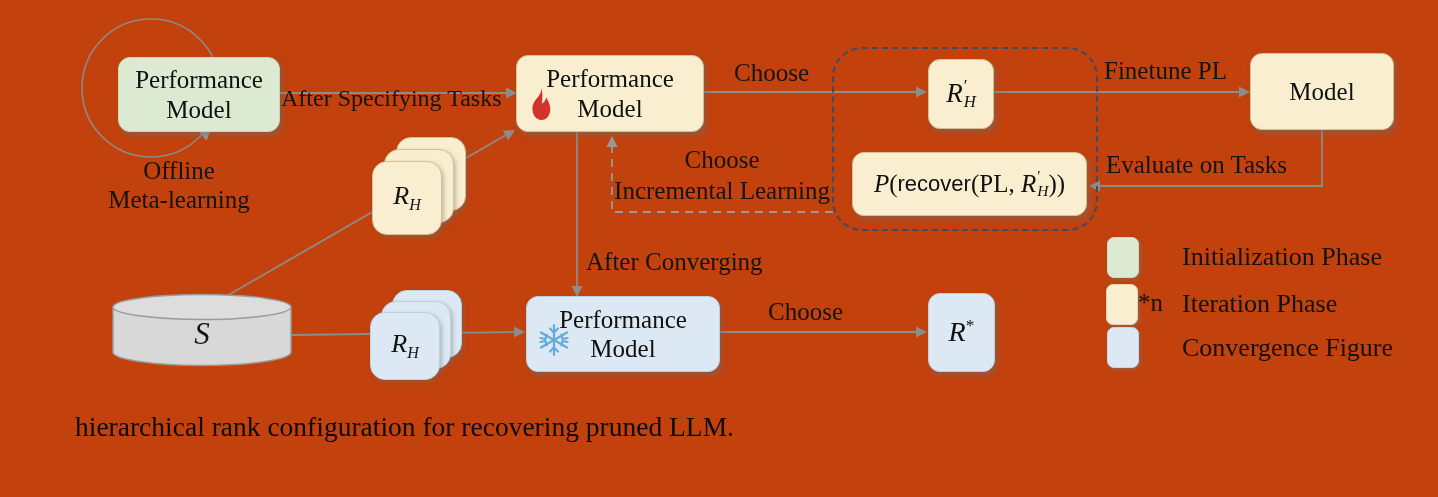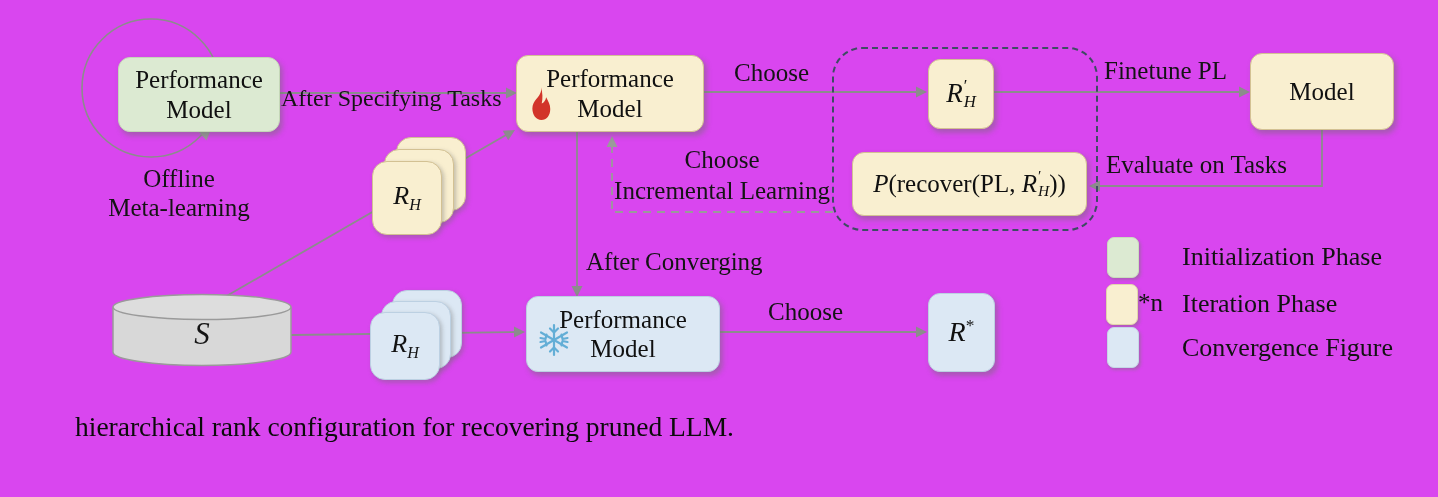--- a/index.html
+++ b/index.html
@@ -1,16 +1,16 @@
 <!DOCTYPE html>
 <html><head>
 <meta charset="utf-8">
 <style>
   html,body { margin:0; padding:0; background:#ffffff; }
-  .canvas { position:relative; width:1438px; height:497px; background:#d946ef;
+  .canvas { position:relative; width:1438px; height:497px; background:#c2410c;
             font-family:"Liberation Serif", serif; color:#121212; overflow:hidden; }
   .wires { position:absolute; left:0; top:0; z-index:1; }
 
   .dashedGroup { position:absolute; left:832px; top:47px; width:262px; height:180px;
                  border:2.2px dashed #3e4c63; border-radius:30px; z-index:2; }
 
   .node { position:absolute; display:flex; flex-direction:column; align-items:center;
           justify-content:center; border-radius:12px; font-size:25px; line-height:1.17;
           color:#101010; box-shadow:2.5px 3.5px 5px rgba(110,110,110,.45); z-index:3; }
   .yellow { background:#f9efd0; border:1px solid #d3c193; }
@@ -26,21 +26,21 @@
   .lbl { position:absolute; font-size:25px; color:#141414; white-space:nowrap; z-index:4; }
   .lbl.center { text-align:center; }
 
   .math i { font-style:italic; }
   .math sub { font-size:0.62em; font-style:italic; }
   .math sup { font-size:0.62em; }
   .ps { display:inline-flex; flex-direction:column; align-items:flex-start;
         line-height:0.95; vertical-align:-0.45em; font-size:0.62em; margin-left:1px; }
   .ps .sb { font-style:italic; }
   .pboxText { white-space:pre; }
-  .mono { font-family:Liberation Serif, serif; font-size:25px;text-align:center; }
+  .mono { font-family:Liberation Sans, sans-serif; font-size:22px;text-align:center; }
 
   .icon { position:absolute; z-index:4; line-height:0; }
 
   .swatch { position:absolute; width:30px; height:39px; border-radius:7px;
             box-shadow:1.5px 2px 3px rgba(120,120,120,.45); z-index:3; }
   .legendLbl { position:absolute; font-size:26px; white-space:nowrap; z-index:4; }
 
   .caption { position:absolute; left:75px; top:410px; font-size:27.5px;
              line-height:34px; color:#0b0b0b; z-index:4; }
   .caption span { display:block; }
@@ -80,21 +80,21 @@
       <ellipse cx="202" cy="307" rx="89" ry="12.5" fill="#dddddd" stroke="#9a9a9a" stroke-width="1.5"></ellipse>
     </g>
   </svg>
 
   <div class="dashedGroup"></div>
 
   <div class="node green" style="left:118px; top:57px; width:160px; height:73px;">
     <span>Performance</span>
     <span>Model</span>
   </div>
-  <div class="lbl center" style="left:88px; top:164px; width:182px; line-height:29px;text-align:center;">
+  <div class="lbl center" style="left:88px; top:156px; width:182px; line-height:29px;text-align:center;">
     <span style="display:block">Offline</span>
     <span style="display:block">Meta-learning</span>
   </div>
 
   <div class="node yellow" style="left:516px; top:55px; width:186px; height:75px;">
     <span>Performance</span>
     <span>Model</span>
   </div>
   <span class="icon" style="left:526px; top:86px;">
     <svg width="30" height="37" viewBox="0 0 24 30">

